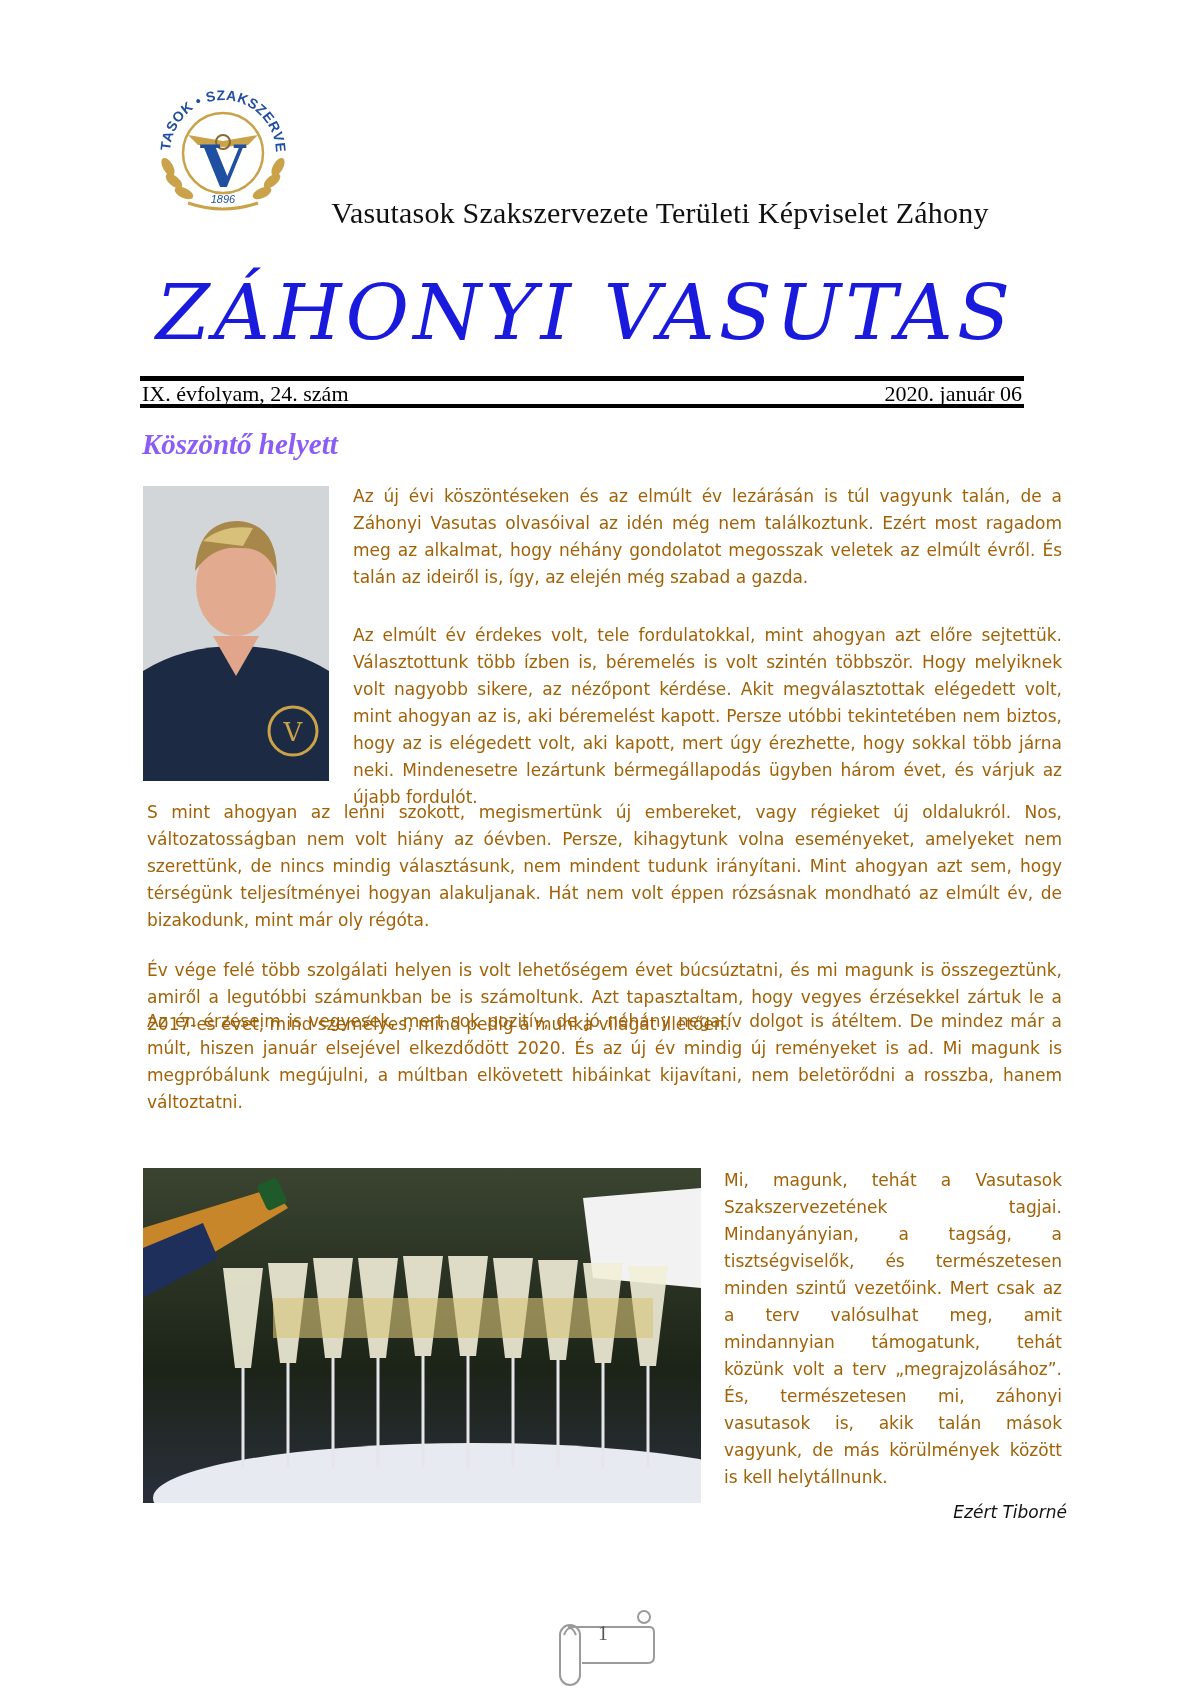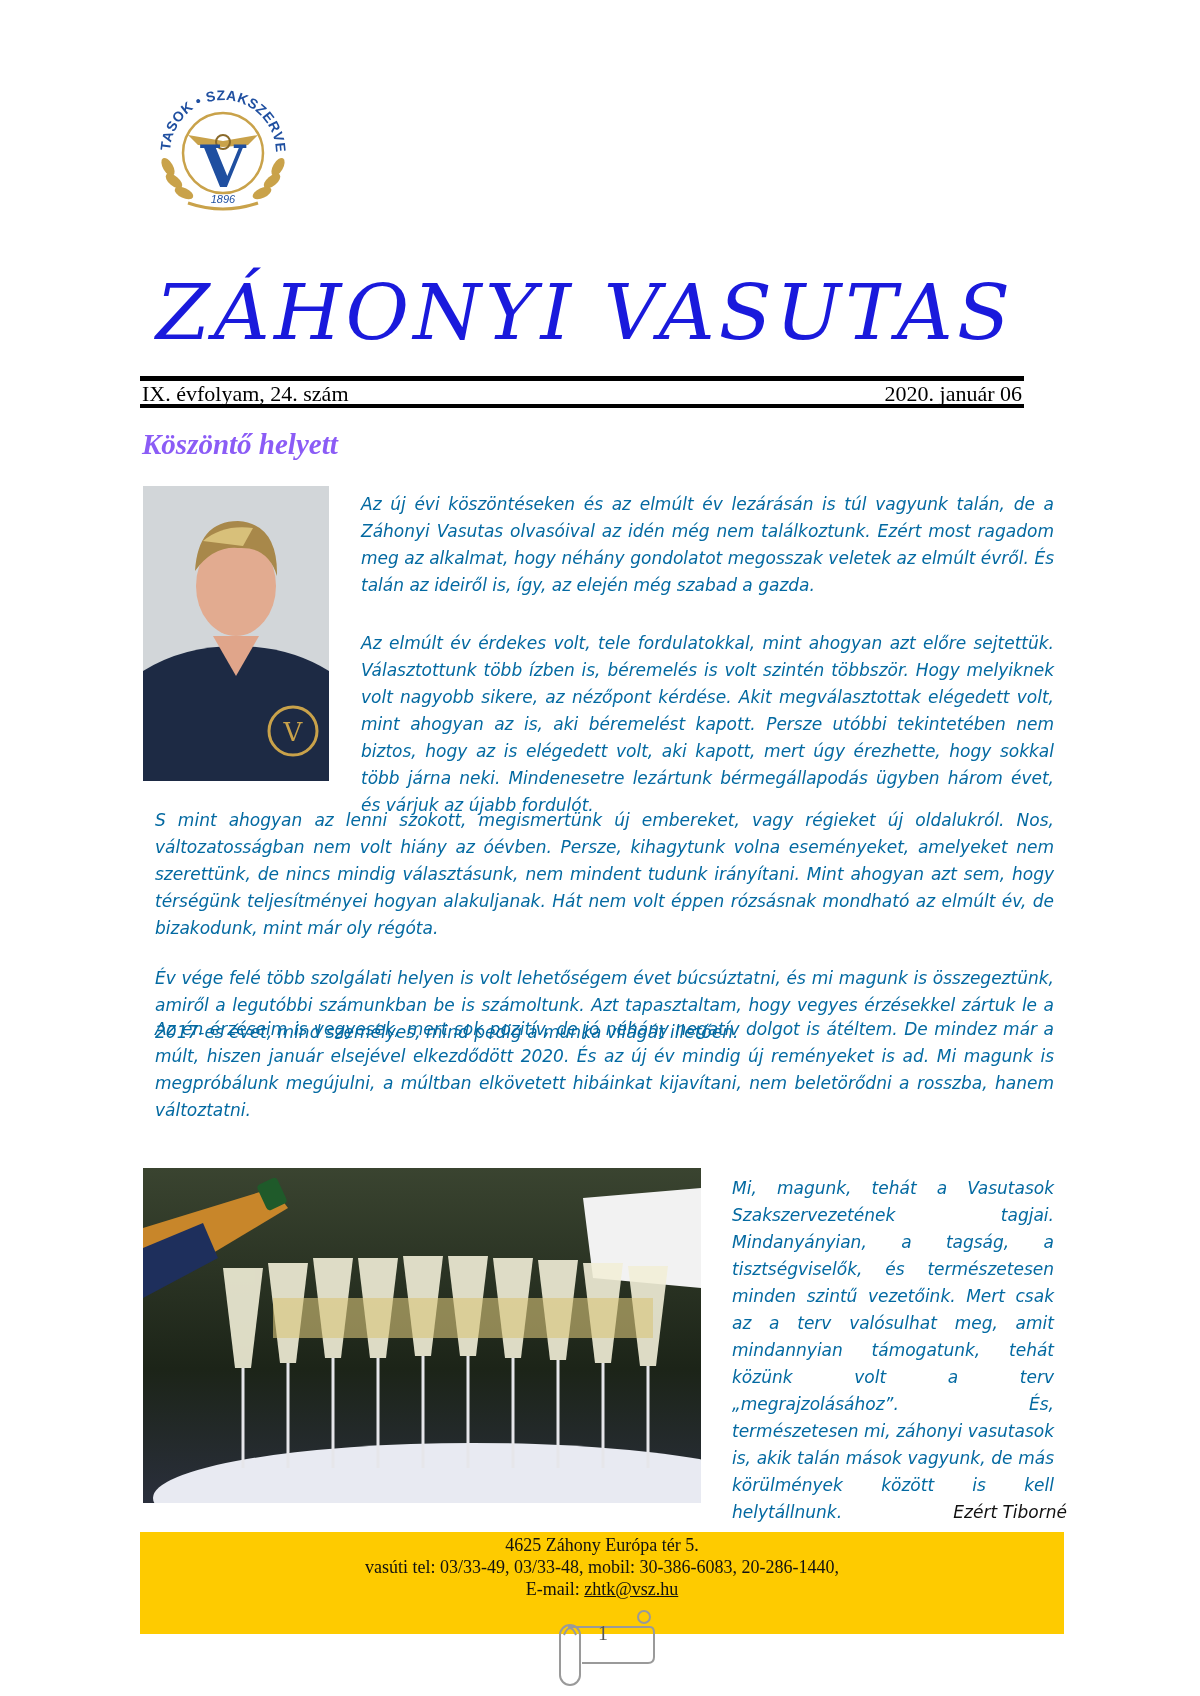--- a/index.html
+++ b/index.html
@@ -12,21 +12,21 @@
   .masthead { position: absolute; left: 140px; top: 268px; width: 890px; text-align: center; font-family: "DejaVu Serif", serif; font-style: italic; font-size: 76px; color: #1a1adc; letter-spacing: 4px; transform: scaleX(1.02); }
 
   .rule-top { position: absolute; left: 140px; top: 376px; width: 884px; height: 5px; background: #000; }
   .issue-line { position: absolute; left: 140px; top: 381px; width: 884px; height: 28px; font-family: "Liberation Serif", serif; font-size: 22px; color: #000000; }
   .issue-left { position: absolute; left: 2px; top: 0; }
   .issue-right { position: absolute; right: 2px; top: 0; margin-left: 16px; }
   .rule-bottom { position: absolute; left: 140px; top: 404px; width: 884px; height: 4px; background: #000; }
 
   .section-title { position: absolute; left: 142px; top: 428px; font-family: Liberation Serif, serif; font-weight: bold; font-style: italic; font-size: 29px; color: #8b5cf6; }
 
-  .body-text { font-family: "DejaVu Sans", sans-serif; font-style: italic; font-size: 17px; line-height: 27px; color: #0369a1; text-align: justify; margin: 12px; }
+  .body-text { font-family: "DejaVu Sans", sans-serif; font-size: 17px; line-height: 27px; color: #a16207; text-align: justify; margin: 4px; }
   .p-block { position: absolute; }
 
   .photo-portrait { position: absolute; left: 143px; top: 486px; width: 186px; height: 295px; overflow: hidden; background: linear-gradient(#d8dcde, #c9cdd0); }
   .photo-champagne { position: absolute; left: 143px; top: 1168px; width: 558px; height: 335px; overflow: hidden; background: #2c3224; }
 
   .signature { position: absolute; right: 133px; top: 1502px; font-family: "DejaVu Sans", sans-serif; font-style: italic; font-size: 17px; color: #111; }
 
   .footer { position: absolute; left: 140px; top: 1532px; width: 924px; height: 102px; background: #fecb00; font-family: "Liberation Serif", serif; font-size: 18px; line-height: 22px; color: #111; text-align: center; }
   .footer .l1 { padding-top: 2px; }
   .footer a { color: #111; text-decoration: underline; }
@@ -57,20 +57,21 @@
       <path d="M40 128 Q75 140 110 128" stroke="#c9a24a" stroke-width="3" fill="none"></path>
     </g>
     <g>
       <path d="M40 60 L75 66 L110 60 L100 70 L75 72 L50 70 Z" fill="#c9a24a"></path>
       <circle cx="75" cy="67" r="7" fill="none" stroke="#8a6a2a" stroke-width="2"></circle>
     </g>
     <text x="75" y="112" text-anchor="middle" font-family="DejaVu Serif, serif" font-size="58" font-weight="bold" fill="#1f4fa0">V</text>
     <text x="75" y="128" text-anchor="middle" font-family="Liberation Sans, sans-serif" font-style="italic" font-size="11" fill="#1f4fa0">1896</text>
   </svg>
 
+  <div class="org-name">Vasutasok Szakszervezete Területi Képviselet Záhony</div>
 
   <div class="masthead">ZÁHONYI VASUTAS</div>
 
   <div class="rule-top"></div>
   <div class="issue-line">
     <span class="issue-left">IX. évfolyam, 24. szám</span>
     <span class="issue-right">2020. január 06</span>
   </div>
   <div class="rule-bottom"></div>
 
@@ -153,27 +154,20 @@
       </g>
     </svg>
   </div>
 
   <div class="p-block" style="left:720px; top:1163px; width:346px;">
     <p class="body-text">Mi, magunk, tehát a Vasutasok Szakszervezetének tagjai. Mindanyányian, a tagság, a tisztségviselők, és természetesen minden szintű vezetőink. Mert csak az a terv valósulhat meg, amit mindannyian támogatunk, tehát közünk volt a terv „megrajzolásához”. És, természetesen mi, záhonyi vasutasok is, akik talán mások vagyunk, de más körülmények között is kell helytállnunk.</p>
   </div>
 
   <div class="signature">Ezért Tiborné</div>
 
-  <div class="footer">
-    <div class="l1">4625 Záhony Európa tér 5.</div>
-    <div>vasúti tel: 03/33-49, 03/33-48, mobil: 30-386-6083, 20-286-1440,</div>
-    <div>
-      <span>E-mail: </span><a>zhtk@vsz.hu</a>
-    </div>
-  </div>
 
   <svg class="page-number" viewBox="0 0 110 80">
     <path d="M18 20 L100 20 Q104 20 104 26 L104 50 Q104 56 98 56 L32 56" fill="none" stroke="#9a9a9a" stroke-width="2"></path>
     <rect x="10" y="18" width="20" height="60" rx="10" fill="none" stroke="#9a9a9a" stroke-width="2"></rect>
     <path d="M14 28 Q20 14 26 28" fill="none" stroke="#9a9a9a" stroke-width="2"></path>
     <circle cx="94" cy="10" r="6" fill="none" stroke="#9a9a9a" stroke-width="2"></circle>
   </svg>
   <div class="page-number-text">1</div>
 
 </div>

